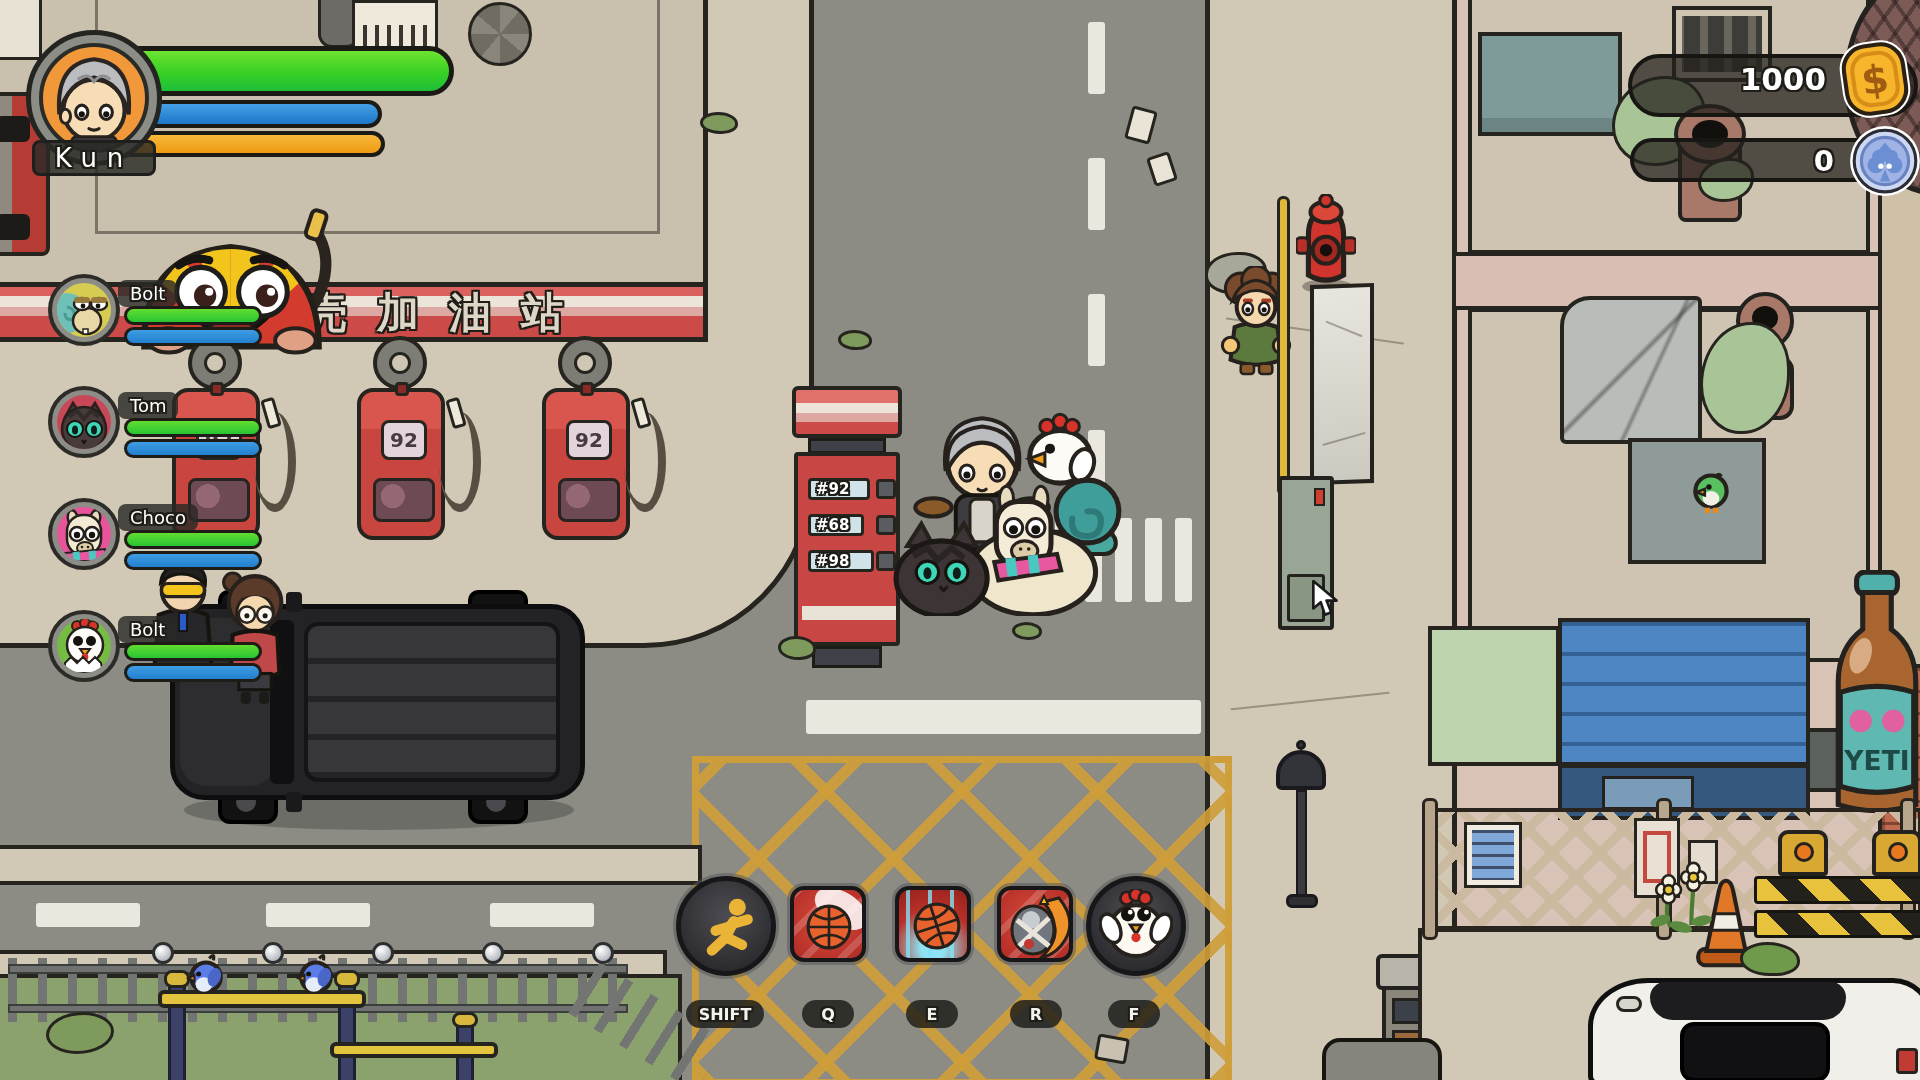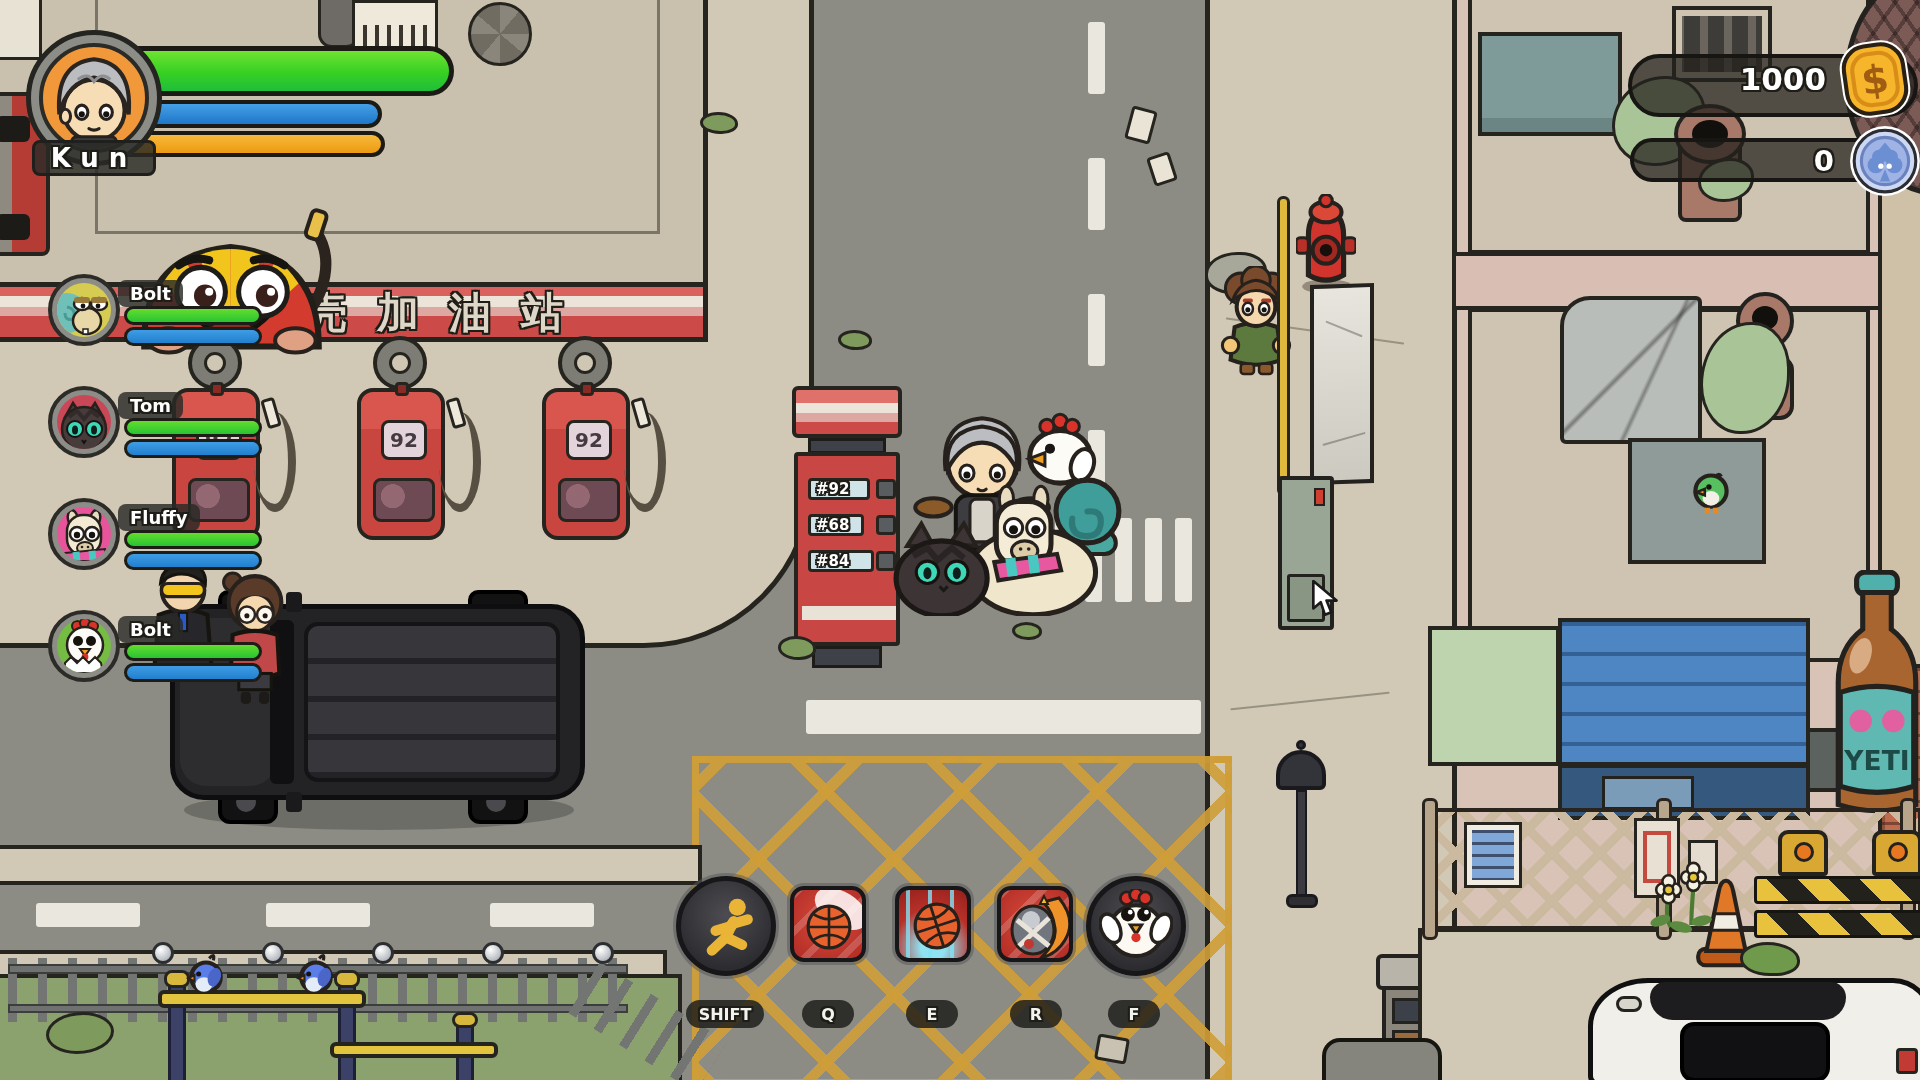--- a/index.html
+++ b/index.html
@@ -17,21 +17,21 @@
 
   
   .pill{background:rgba(36,34,30,.74);border:4px solid #171613;border-radius:999px}
   .bar{border:5px solid #1b1a15;border-radius:999px}
   .bar.g{background:linear-gradient(180deg,#6fe331 0%,#36d023 55%,#1fbe3a 100%)}
   .bar.b{background:linear-gradient(180deg,#44a0e6,#1f77c8);border-width:4px}
   .bar.o{background:linear-gradient(180deg,#f8b93a,#ec9a12);border-width:4px}
   .minibar{height:19px;border:3px solid #1d1c17;border-radius:999px}
   .minibar.g{background:linear-gradient(180deg,#63dd2e,#27c433)}
   .minibar.b{background:linear-gradient(180deg,#3f9ce4,#2180cf)}
-  .nameplate{background:rgba(42,41,38,.82);border-radius:8px;color:#fff;font-weight:bold;
+  .nameplate{background:rgba(42,41,38,.82);border-radius:8px;color:#fff;font-weight:normal;
     display:flex;align-items:center;justify-content:center}
   .keycap{background:rgba(27,27,24,.82);border-radius:14px;color:#f3f3ee;font-weight:bold;
     display:flex;align-items:center;justify-content:center;font-size:16px}
   .skilltile{border:4px solid #17171a;border-radius:14px;overflow:hidden;
     box-shadow:0 0 0 3px rgba(90,90,95,.55)}
   .skillcircle{border:5px solid #17171a;border-radius:50%;
     background:radial-gradient(circle at 50% 38%,#4c4c52,#2c2c30 75%);
     box-shadow:0 0 0 3px rgba(90,90,95,.55);display:flex;align-items:center;justify-content:center}
   .stripebg{background:
     repeating-linear-gradient(135deg,rgba(255,255,255,.18) 0 7px,rgba(255,255,255,0) 7px 26px),
@@ -176,21 +176,21 @@
     <div class="a b4" style="left:2px;top:66px;width:106px;height:194px;background:#c84744;border-radius:4px">
       <div class="pricefield a" style="left:10px;top:22px;width:62px;height:22px">
           <span class="to">#92</span>
         </div>
       <div class="graysq a" style="left:78px;top:23px;width:20px;height:20px"></div>
       <div class="pricefield a" style="left:10px;top:58px;width:56px;height:22px">
           <span class="to">#68</span>
         </div>
       <div class="graysq a" style="left:78px;top:59px;width:20px;height:20px"></div>
       <div class="pricefield a" style="left:10px;top:94px;width:66px;height:22px">
-          <span class="to">#84</span>
+          <span class="to">#98</span>
         </div>
       <div class="graysq a" style="left:78px;top:95px;width:20px;height:20px"></div>
       <div class="a" style="left:4px;top:150px;width:94px;height:14px;background:#e9e2d6"></div>
     </div>
     <div class="a" style="left:20px;top:260px;width:70px;height:22px;background:#3f4148;border:3px solid #1d1c18"></div>
   </div>
 
   <div class="a b4" style="left:-14px;top:92px;width:64px;height:164px;background:linear-gradient(90deg,#8f8a80 0 40%,#b43c34 40% 100%);border-radius:8px">
     <div class="a" style="left:6px;top:118px;width:34px;height:26px;background:#1c1b18;border-radius:6px"></div>
     <div class="a" style="left:6px;top:20px;width:34px;height:26px;background:#1c1b18;border-radius:6px"></div>
@@ -585,21 +585,21 @@
           <ellipse cx="28" cy="41" rx="8" ry="6" fill="#dccca8" stroke="#26211c" stroke-width="2"></ellipse>
           <circle cx="25" cy="40" r="1.3" fill="#26211c"></circle>
             <circle cx="31" cy="40" r="1.3" fill="#26211c"></circle>
           <path d="M8 46 L48 42 L50 54 L8 54 Z" fill="#e858a0" stroke="#26211c" stroke-width="2"></path>
           <rect x="16" y="45" width="7" height="10" fill="#48c8c0" transform="rotate(-6 19 50)"></rect>
           <rect x="32" y="44" width="7" height="10" fill="#48c8c0" transform="rotate(-6 35 49)"></rect>
         </svg>
       </div>
     </div>
     <div class="nameplate a to" style="left:118px;top:504px;height:27px;padding:0 12px;font-size:18px">
-      <span>Fluffy</span>
+      <span>Choco</span>
     </div>
     <div class="a minibar g" style="left:124px;top:530px;width:138px"></div>
     <div class="a minibar b" style="left:124px;top:551px;width:138px"></div>
 
     <div class="a" style="left:48px;top:610px;width:72px;height:72px;border-radius:50%;background:#8d8d88;border:4px solid #2c2b27">
       <div class="a" style="left:5px;top:5px;width:54px;height:54px;border-radius:50%;background:#74bc42;overflow:hidden">
         <svg viewBox="0 0 54 54" style="width:54px;height:54px">
           <circle cx="20" cy="7" r="5" fill="#d8332a" stroke="#26211c" stroke-width="2"></circle>
           <circle cx="28" cy="4" r="5" fill="#d8332a" stroke="#26211c" stroke-width="2"></circle>
           <circle cx="36" cy="7" r="5" fill="#d8332a" stroke="#26211c" stroke-width="2"></circle>

